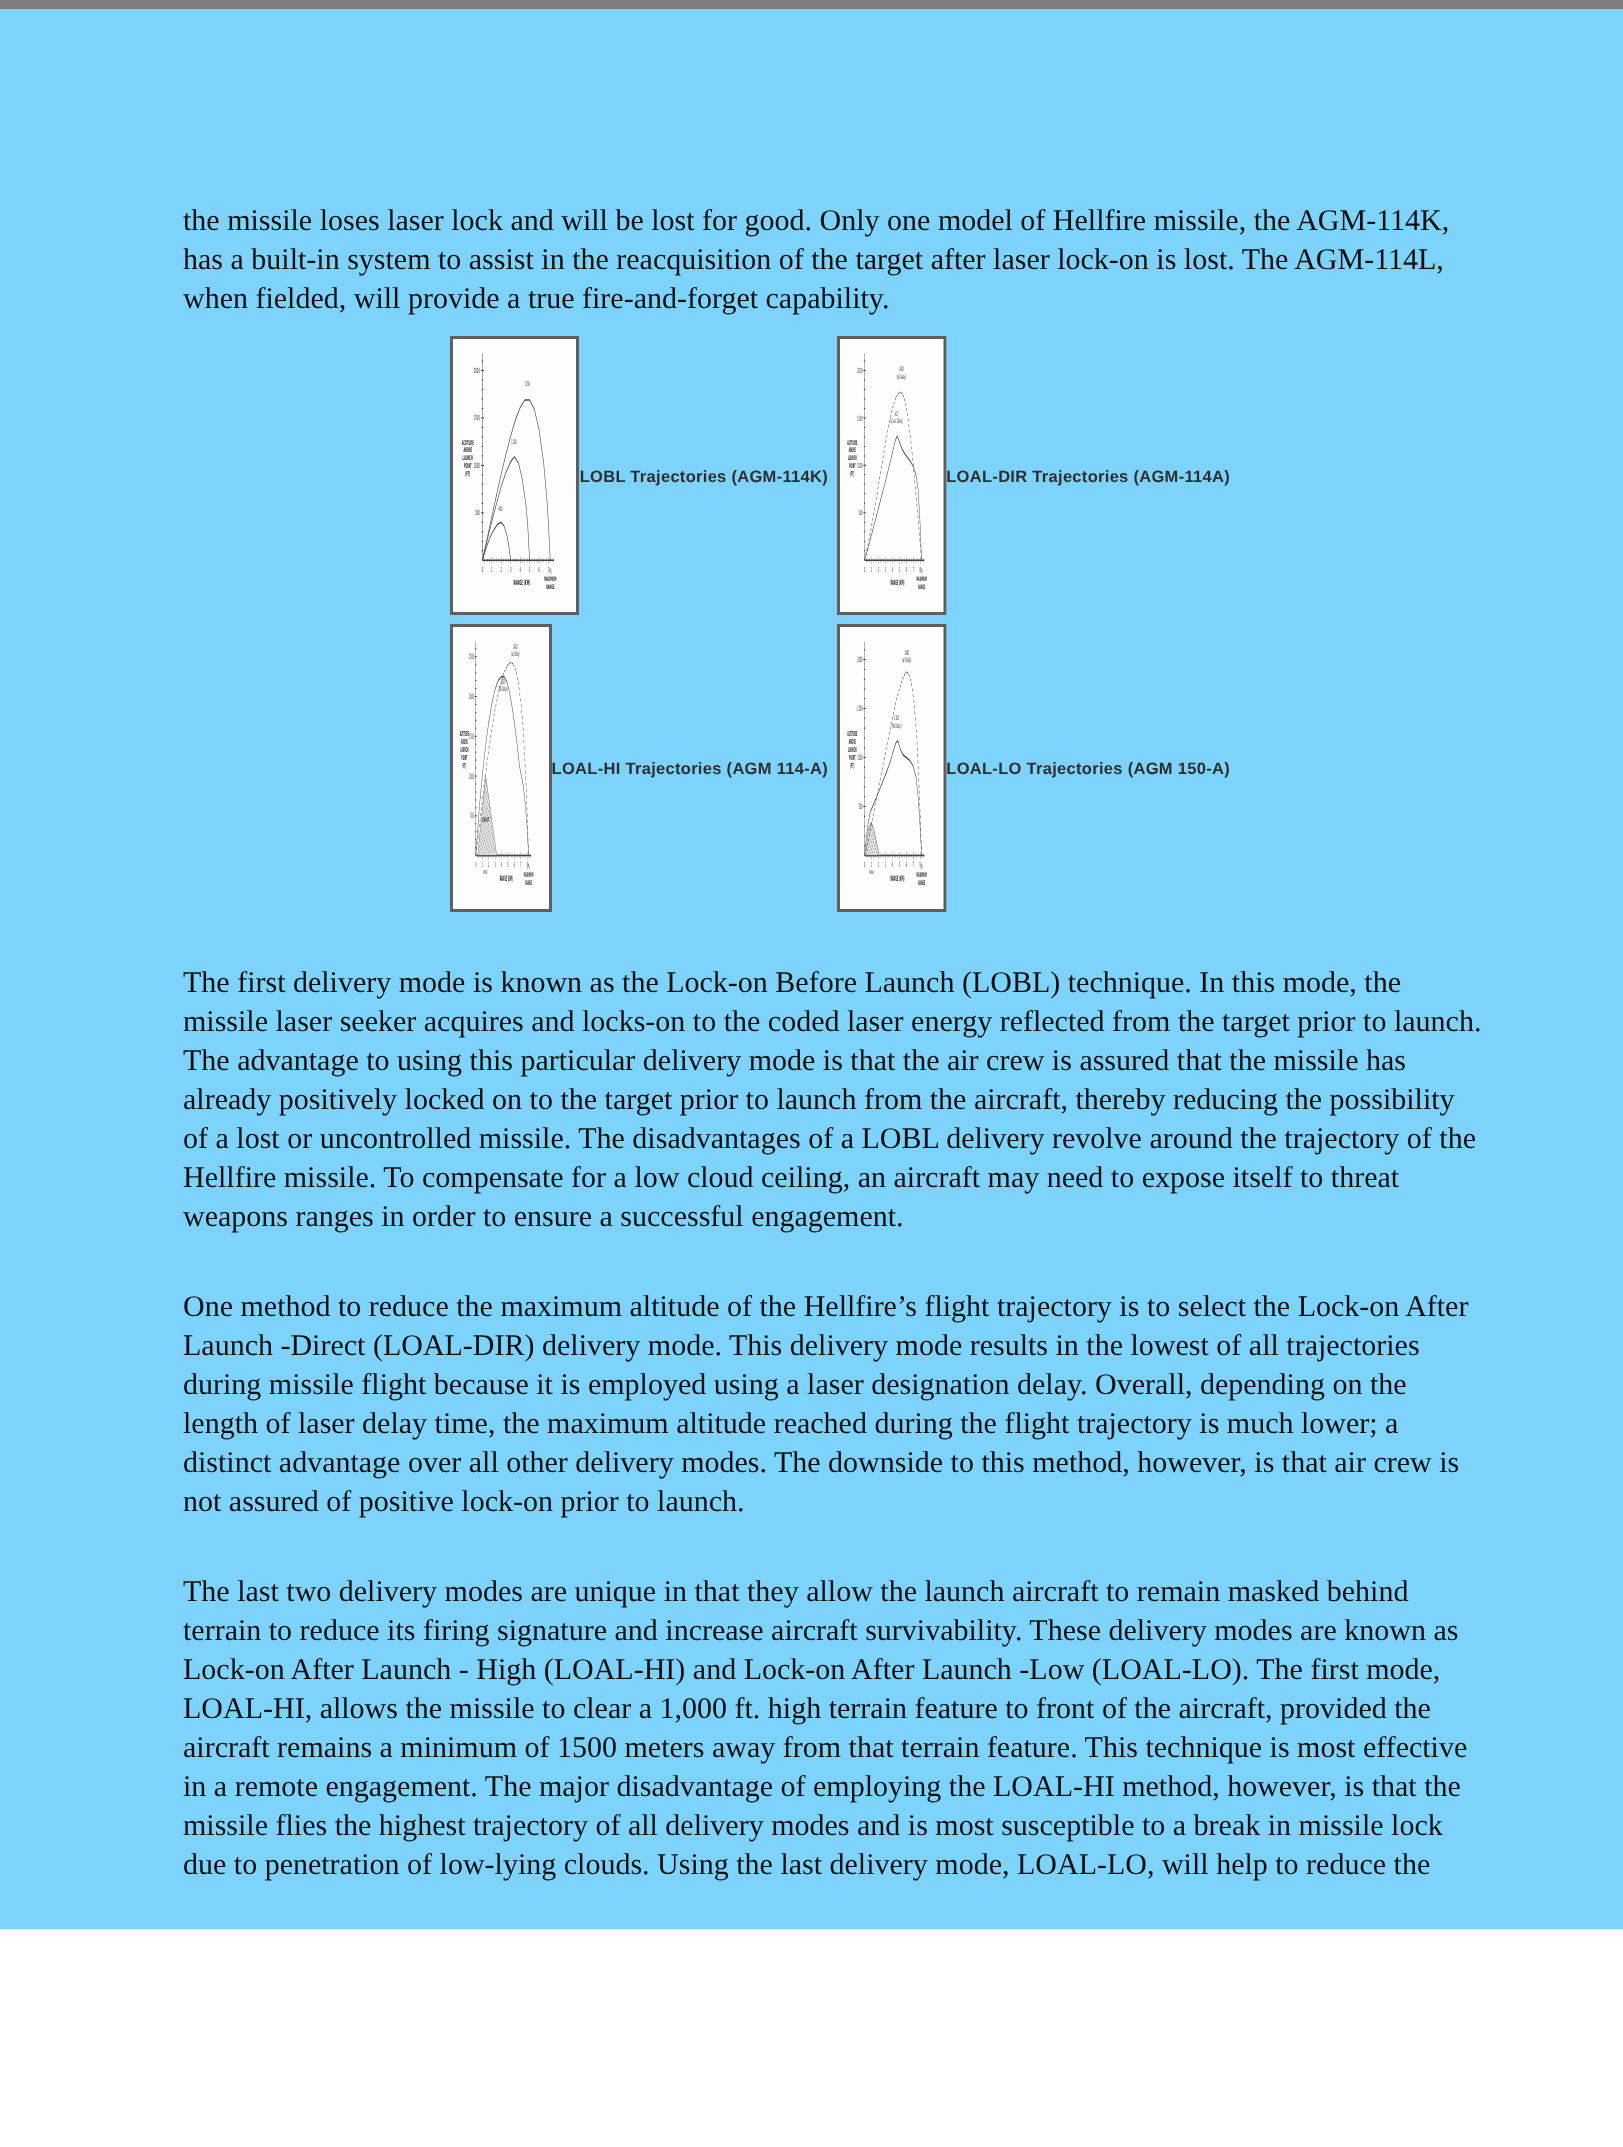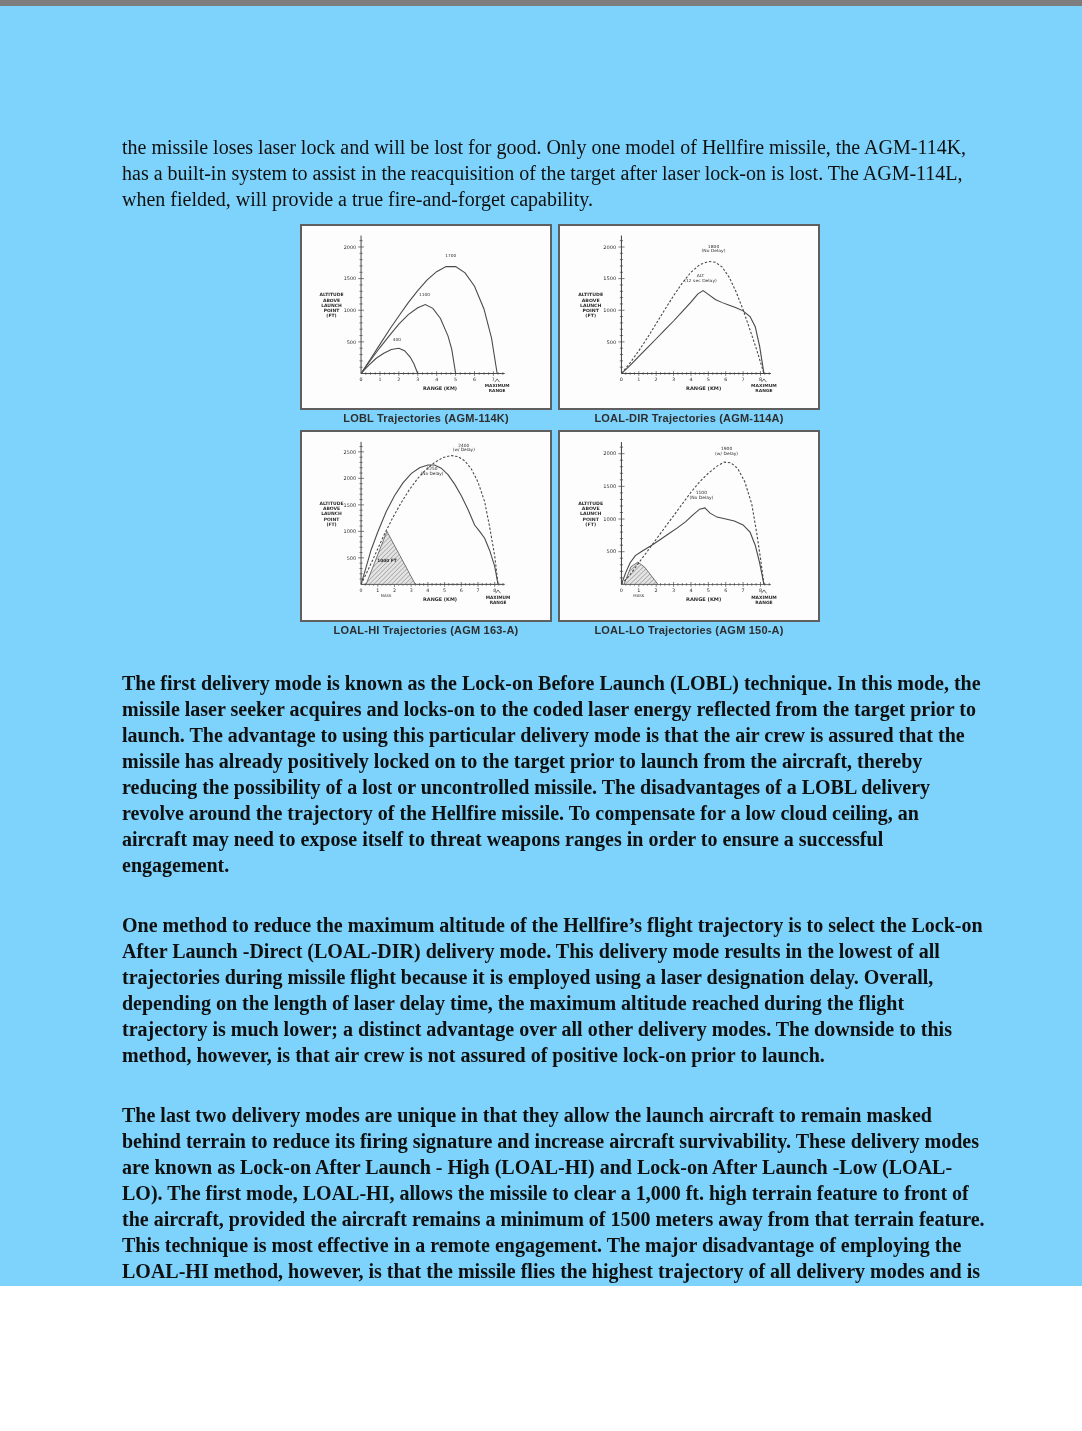--- a/index.html
+++ b/index.html
@@ -2,24 +2,24 @@
 <html><head>
 <meta charset="utf-8">
 <style>
   html,body{margin:0;padding:0;background:#fff;}
   .page{position:relative;width:1082px;height:1286px;background:#7dd3fc;overflow:hidden;
         font-family:"Liberation Serif","DejaVu Serif",serif;color:#101010;}
   .topbar{position:absolute;top:0;left:0;width:100%;height:6px;}
   .content{position:absolute;top:6px;left:122px;width:866px;}
   .content p{margin:0;font-size:20px;line-height:26px;text-align:left;}
   .content p.first{margin-top:128px;}
-  .content p.para{margin-top:34px;font-weight:bold;}
+  .content p.para{margin-top:34px;}
   .figwrap{margin:12px 0 24px 178px;width:max-content;}
   .figure-grid{display:grid;grid-template-columns:252px 262px;column-gap:6px;row-gap:8px;}
-  figure{margin:0;display:flex;flex-direction:column;align-items:center;}
+  figure{margin:0;display:flex;flex-direction:row;align-items:center;}
   .chartbox{border:2px solid #5f5f5f;background:#fdfdfd;width:100%;box-sizing:border-box;}
   .chartbox svg{display:block;width:100%;height:182px;}
   .grid-bottom .chartbox svg{height:188px;}
   figcaption{font-family:"Liberation Sans","DejaVu Sans",sans-serif;font-size:11px;font-weight:bold;
              color:#2e2e2e;margin-top:2px;letter-spacing:.2px;white-space:nowrap;}
   svg text{font-family:"DejaVu Sans",sans-serif;fill:#2c2c2c;}
 </style>
 </head>
 <body>
 
@@ -321,21 +321,21 @@
                 <text x="86.31395348837209" y="131.49433962264152" font-size="4.4" text-anchor="middle" font-weight="bold">1000 FT</text>
                 <text x="85.46511627906978" y="166.5" font-size="3.8" text-anchor="middle">MASK</text>
                 <path d="M60.0 154.0 L66.8 140.1 L75.3 121.8 L83.8 103.1 L92.3 86.5 L100.7 71.5 L109.2 58.1 L117.7 46.8 L126.2 37.7 L134.7 30.8 L143.2 25.9 L151.7 23.8 L158.5 24.9 L165.3 29.1 L172.0 37.2 L178.8 50.6 L185.6 70.4 L190.7 96.1 L195.8 125.1 L199.2 154.0" fill="none" stroke="#4a4a4a" stroke-width="1.1" stroke-dasharray="2.4,1.8"></path>
                 <text x="164.40697674418607" y="14.679245283018872" font-size="4.4" text-anchor="middle">2400</text>
                 <text x="164.40697674418607" y="19.679245283018872" font-size="4.4" text-anchor="middle">(w/ Delay)</text>
                 <path d="M60.0 154.0 L65.1 136.9 L70.2 119.2 L77.0 101.0 L85.5 80.6 L94.0 64.5 L102.4 51.7 L110.9 42.0 L119.4 36.1 L127.9 33.4 L134.7 33.4 L141.5 36.6 L148.3 43.1 L155.1 52.7 L161.9 64.5 L168.7 78.4 L175.4 94.0 L180.5 100.4 L185.6 107.4 L190.7 119.7 L195.8 135.8 L199.2 154.0" fill="none" stroke="#4a4a4a" stroke-width="1.1"></path>
                 <text x="132.1511627906977" y="38.2566037735849" font-size="4.4" text-anchor="middle">2250</text>
                 <text x="132.1511627906977" y="43.2566037735849" font-size="4.4" text-anchor="middle">(No Delay)</text>
               </svg>
           </div>
-          <figcaption>LOAL-HI Trajectories (AGM 163-A)</figcaption>
+          <figcaption>LOAL-HI Trajectories (AGM 114-A)</figcaption>
         </figure>
         <figure>
           <div class="chartbox">
             <svg preserveAspectRatio="none" viewBox="0 0 252 190">
                 <defs>
                   <pattern id="hatch3" width="3.2" height="3.2" patternUnits="userSpaceOnUse" patternTransform="rotate(45)">
                     <rect width="3.2" height="3.2" fill="#e4e4e4"></rect>
                     <line x1="0" y1="0" x2="0" y2="3.2" stroke="#6b6b6b" stroke-width="0.8"></line>
                   </pattern>
                 </defs>

